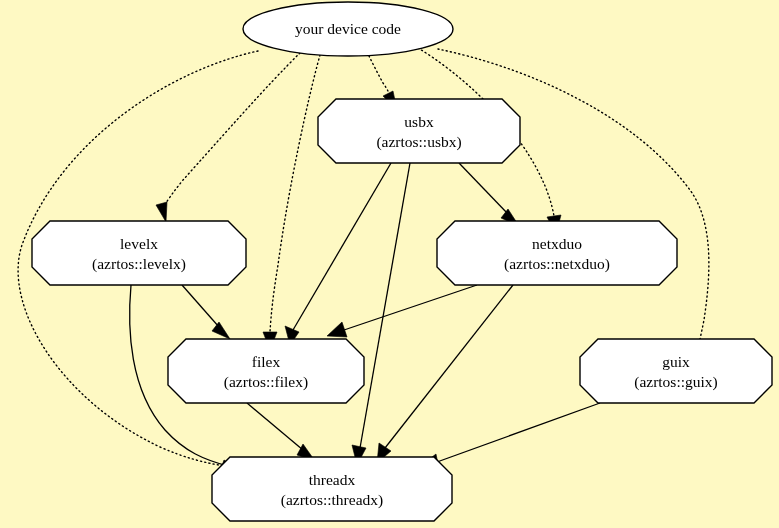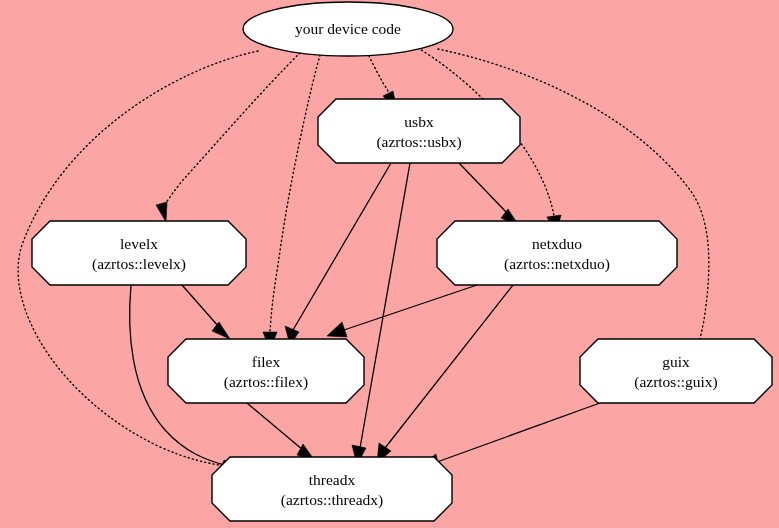--- a/index.html
+++ b/index.html
@@ -4,21 +4,21 @@
 <style>
   html, body {
     margin: 0;
     padding: 0;
     background: #ffffff;
   }
   #graph-canvas {
     position: relative;
     width: 779px;
     height: 528px;
-    background: #fca5a5;
+    background: #fef9c3;
     overflow: hidden;
     font-family: "Liberation Serif", "DejaVu Serif", serif;
   }
   svg#graph-svg {
     position: absolute;
     left: 0;
     top: 0;
     width: 779px;
     height: 528px;
     display: block;

